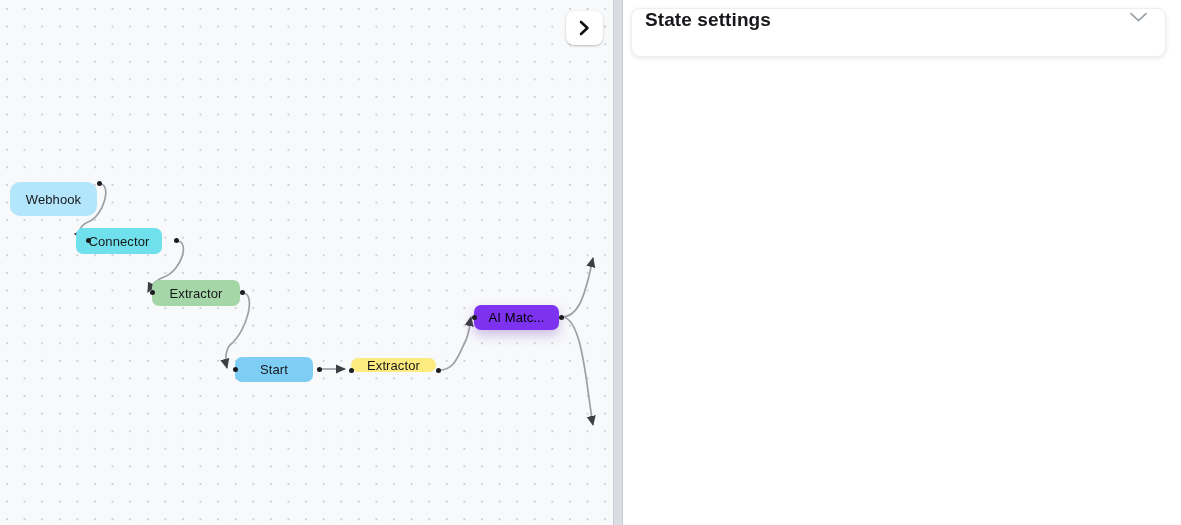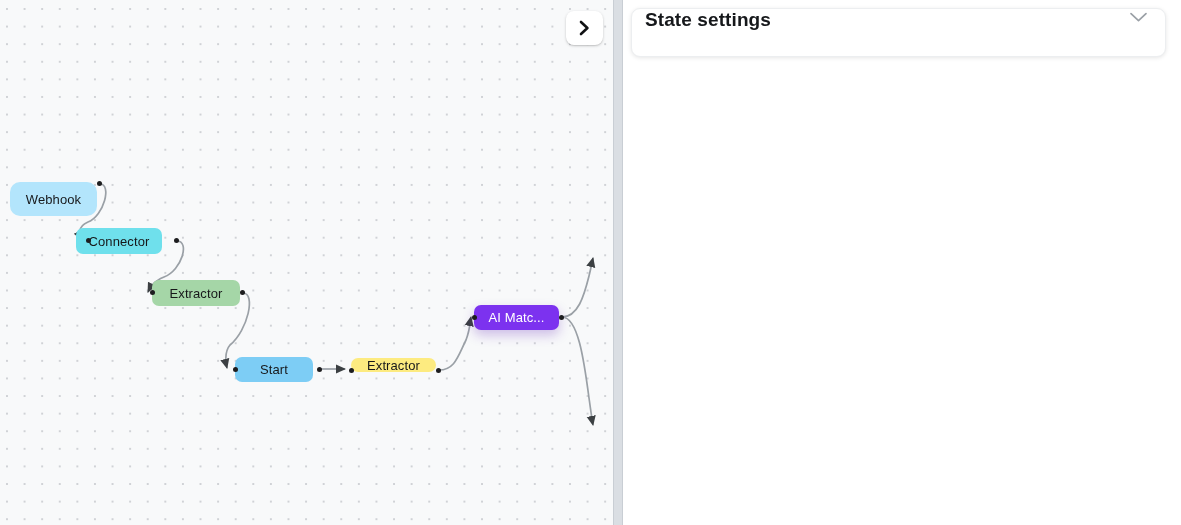--- a/index.html
+++ b/index.html
@@ -41,21 +41,21 @@
     white-space: nowrap;
     letter-spacing: .1px;
     user-select: none;
   }
   .node.n-webhook   { background: #b3e5fc; }
   .node.n-connector { background: #6fe0ec; }
   .node.n-processing{ background: #a5d6a7; }
   .node.n-start     { background: #7dcdf5; }
   .node.n-extractor { background: #fdeb80; }
   .node.n-ai {
-    background: #7c32ef; color: #ffffff; font-weight: 500;
+    background: #7c32ef; color: #000000; font-weight: 500;
     box-shadow: 0 5px 12px rgba(90,30,180,.28);
   }
 
   .port {
     position: absolute;
     width: 5px; height: 5px; border-radius: 50%;
     background: #1d1d1f;
   }
 
   #collapse-btn {

